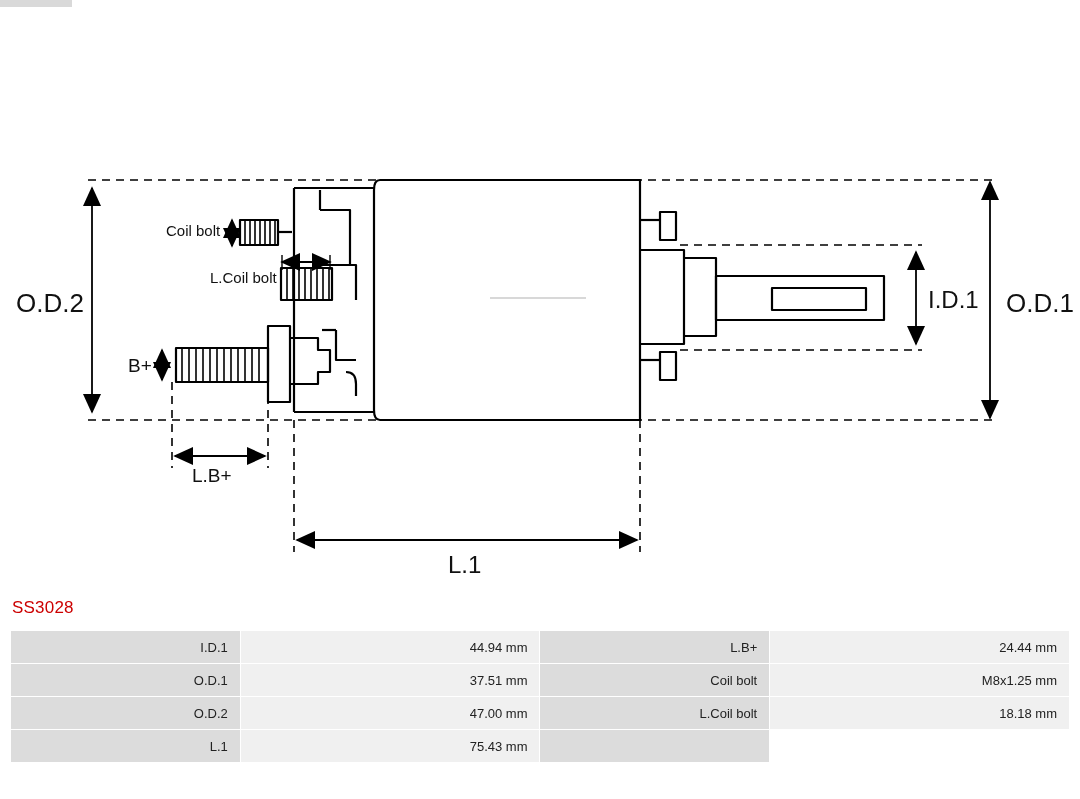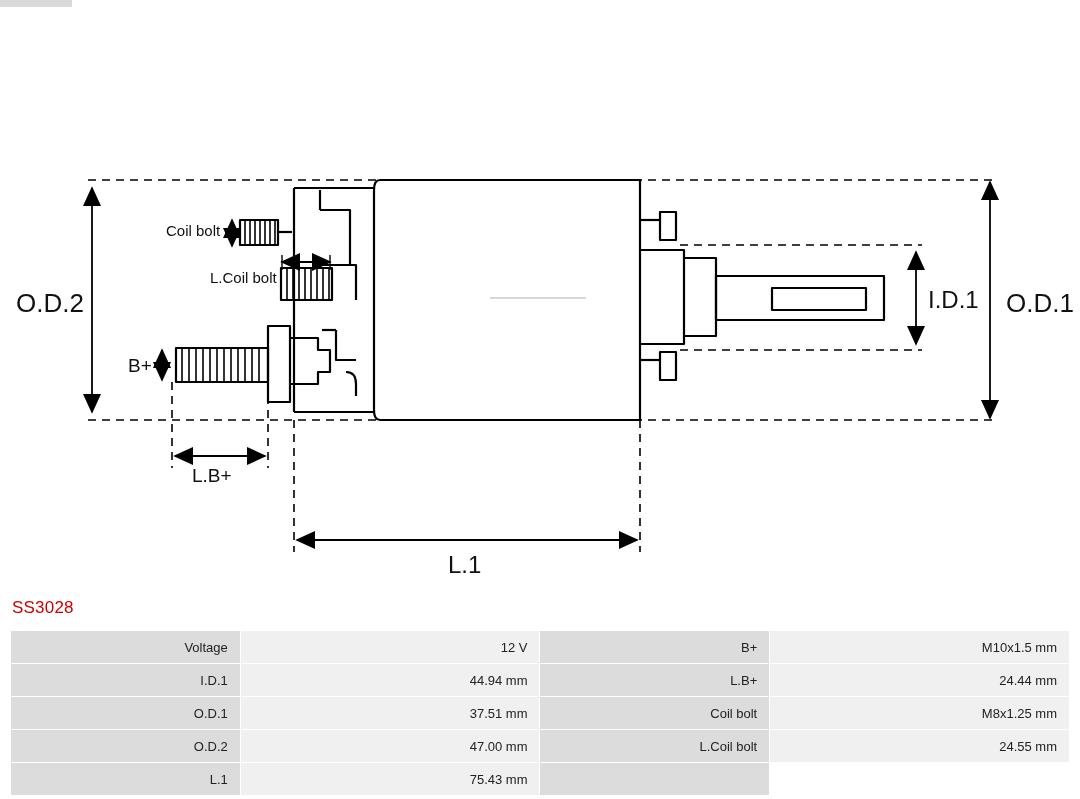--- a/index.html
+++ b/index.html
@@ -222,42 +222,36 @@
       <text x="166" y="236" font-size="15" fill="#111">Coil bolt</text>
       <text x="210" y="283" font-size="15" fill="#111">L.Coil bolt</text>
     </svg>
   </div>
 
   <div class="part-number">SS3028</div>
 
   <table class="specs">
     <tbody>
       <tr>
-        <td class="label">Voltage</td>
-        <td class="value">12 V</td>
-        <td class="label">B+</td>
-        <td class="value">M10x1.5 mm</td>
-      </tr>
-      <tr>
         <td class="label">I.D.1</td>
         <td class="value">44.94 mm</td>
         <td class="label">L.B+</td>
         <td class="value">24.44 mm</td>
       </tr>
       <tr>
         <td class="label">O.D.1</td>
         <td class="value">37.51 mm</td>
         <td class="label">Coil bolt</td>
         <td class="value">M8x1.25 mm</td>
       </tr>
       <tr>
         <td class="label">O.D.2</td>
         <td class="value">47.00 mm</td>
         <td class="label">L.Coil bolt</td>
-        <td class="value">24.55 mm</td>
+        <td class="value">18.18 mm</td>
       </tr>
       <tr>
         <td class="label">L.1</td>
         <td class="value">75.43 mm</td>
         <td class="blank label-blank"></td>
         <td class="blank"></td>
       </tr>
     </tbody>
   </table>
 

